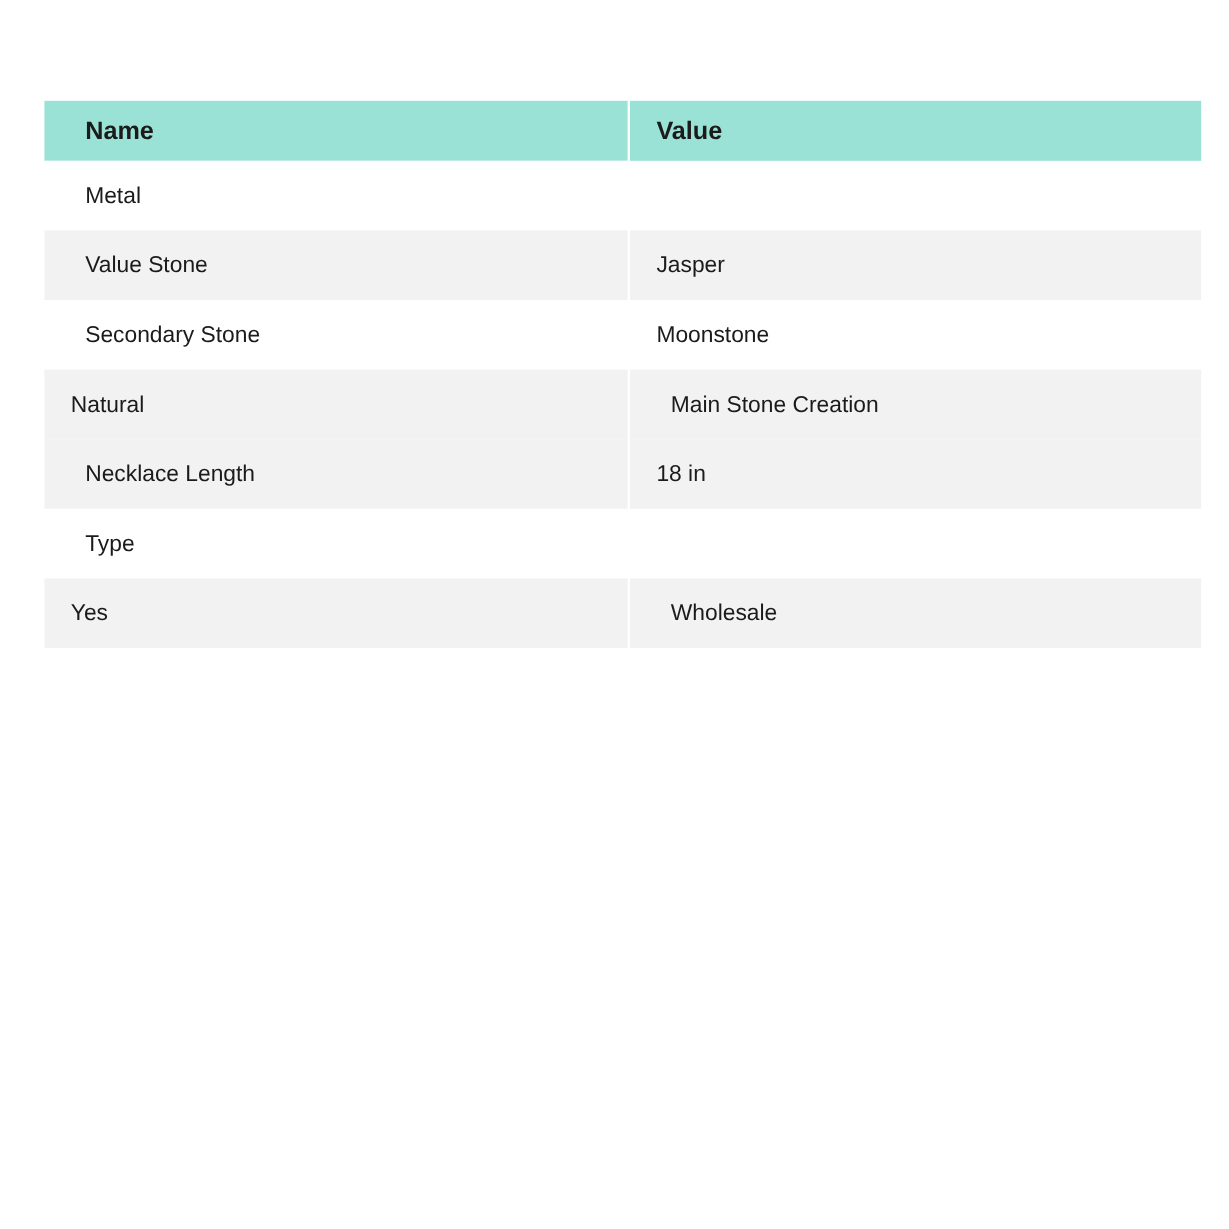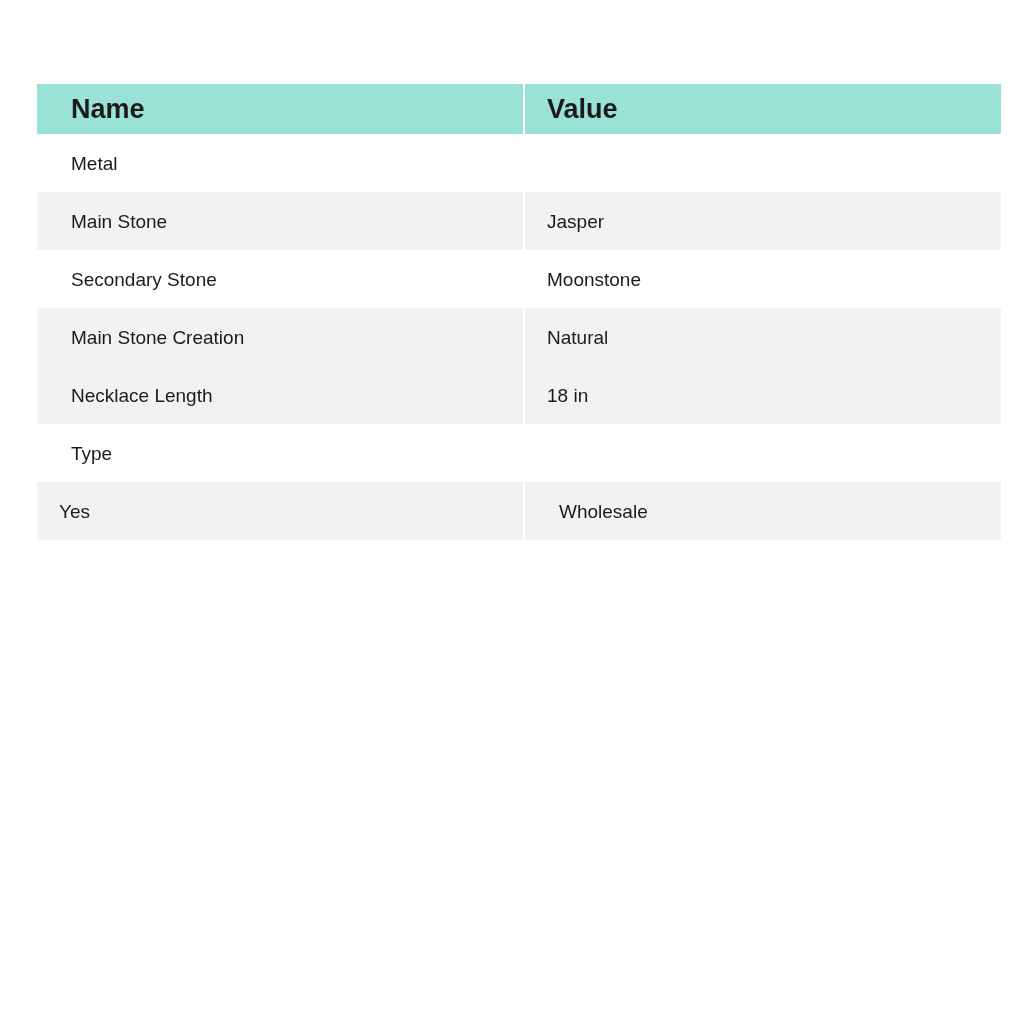--- a/index.html
+++ b/index.html
@@ -37,53 +37,53 @@
     background: #ffffff;
   }
   .cell.value-col {
     padding-left: 22px;
     text-align: right;
   }
   .row.header .cell {
     height: 50px;
     background: var(--header-bg, #9be2d6);
     font-weight: 700;
-    font-size: 27px;
+    font-size: 21px;
   }
   .row.alt .cell {
     background: var(--row-alt, #f2f2f2);
   }
 </style>
 </head>
 <body>
 
 <div class="spec-table">
 
   <div class="row header">
     <div class="cell name-col">Name</div>
     <div class="cell value-col">Value</div>
   </div>
 
   <div class="row">
     <div class="cell name-col">Metal</div>
   </div>
 
   <div class="row alt">
-    <div class="cell name-col">Main Stone</div>
+    <div class="cell name-col">Value Stone</div>
     <div class="cell value-col">Jasper</div>
   </div>
 
   <div class="row">
     <div class="cell name-col">Secondary Stone</div>
     <div class="cell value-col">Moonstone</div>
   </div>
 
   <div class="row alt">
+    <div class="cell value-col">Natural</div>
     <div class="cell name-col">Main Stone Creation</div>
-    <div class="cell value-col">Natural</div>
   </div>
 
 
   <div class="row alt">
     <div class="cell name-col">Necklace Length</div>
     <div class="cell value-col">18 in</div>
   </div>
 
   <div class="row">
     <div class="cell name-col">Type</div>

